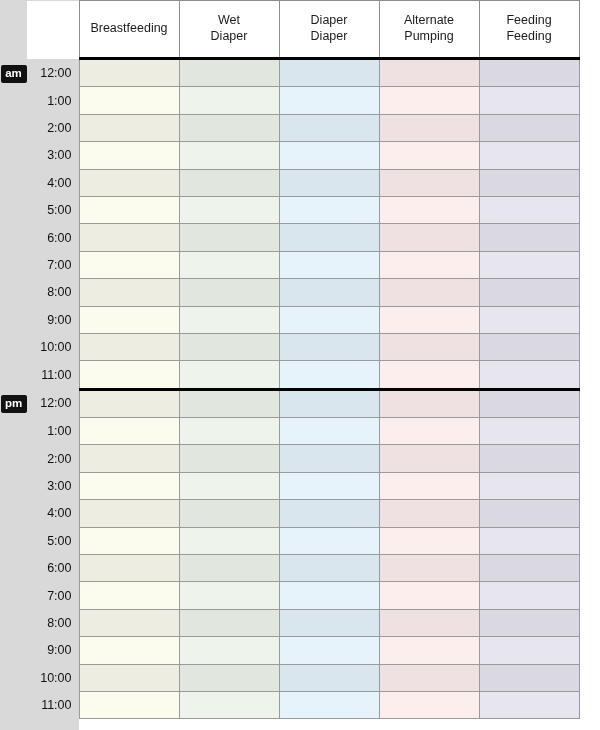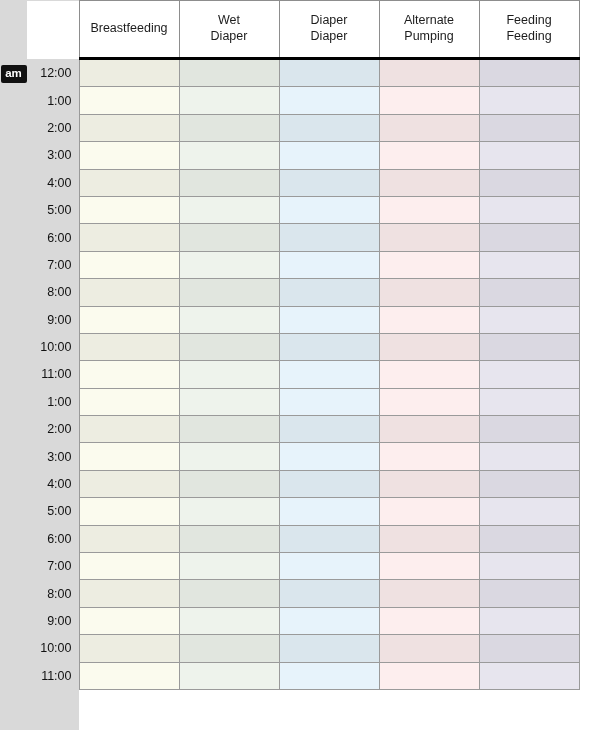--- a/index.html
+++ b/index.html
@@ -254,20 +254,29 @@
         </tr>
         <tr>
           <td class="ampm"></td>
           <td class="time">11:00</td>
           <td class="cell" style="background: rgb(251, 251, 238);"></td>
           <td class="cell" style="background: rgb(238, 243, 236);"></td>
           <td class="cell" style="background: rgb(231, 243, 251);"></td>
           <td class="cell" style="background: rgb(253, 238, 238);"></td>
           <td class="cell" style="background: rgb(231, 229, 238);"></td>
         </tr>
+        <tr class="heavy-top hour-12">
+          <td class="ampm"><span class="badge">pm</span></td>
+          <td class="time">12:00</td>
+          <td class="cell" style="background: linear-gradient(rgba(0, 0, 0, 0.055), rgba(0, 0, 0, 0.055)) rgb(251, 251, 238);"></td>
+          <td class="cell" style="background: linear-gradient(rgba(0, 0, 0, 0.055), rgba(0, 0, 0, 0.055)) rgb(238, 243, 236);"></td>
+          <td class="cell" style="background: linear-gradient(rgba(0, 0, 0, 0.055), rgba(0, 0, 0, 0.055)) rgb(231, 243, 251);"></td>
+          <td class="cell" style="background: linear-gradient(rgba(0, 0, 0, 0.055), rgba(0, 0, 0, 0.055)) rgb(253, 238, 238);"></td>
+          <td class="cell" style="background: linear-gradient(rgba(0, 0, 0, 0.055), rgba(0, 0, 0, 0.055)) rgb(231, 229, 238);"></td>
+        </tr>
         <tr>
           <td class="ampm"></td>
           <td class="time">1:00</td>
           <td class="cell" style="background: rgb(251, 251, 238);"></td>
           <td class="cell" style="background: rgb(238, 243, 236);"></td>
           <td class="cell" style="background: rgb(231, 243, 251);"></td>
           <td class="cell" style="background: rgb(253, 238, 238);"></td>
           <td class="cell" style="background: rgb(231, 229, 238);"></td>
         </tr>
         <tr>

